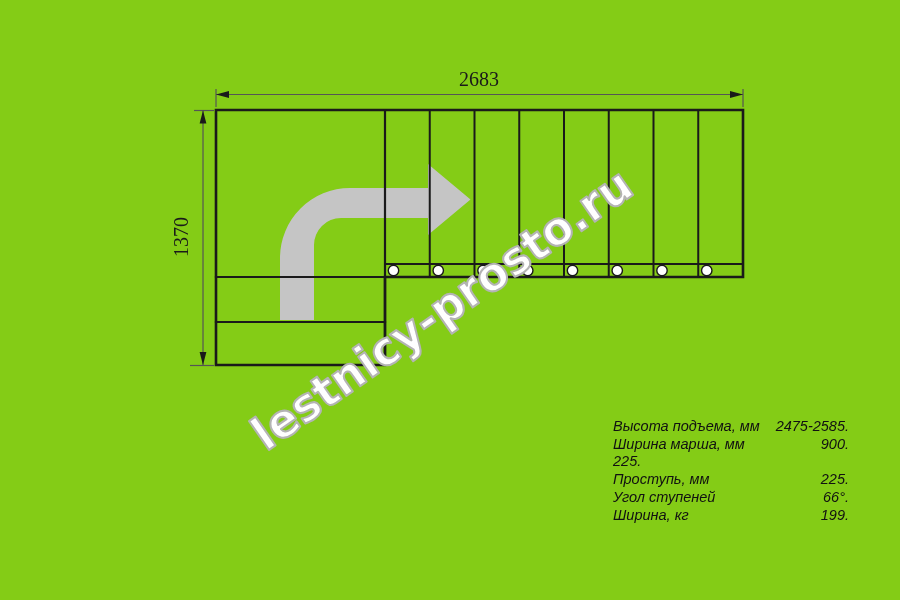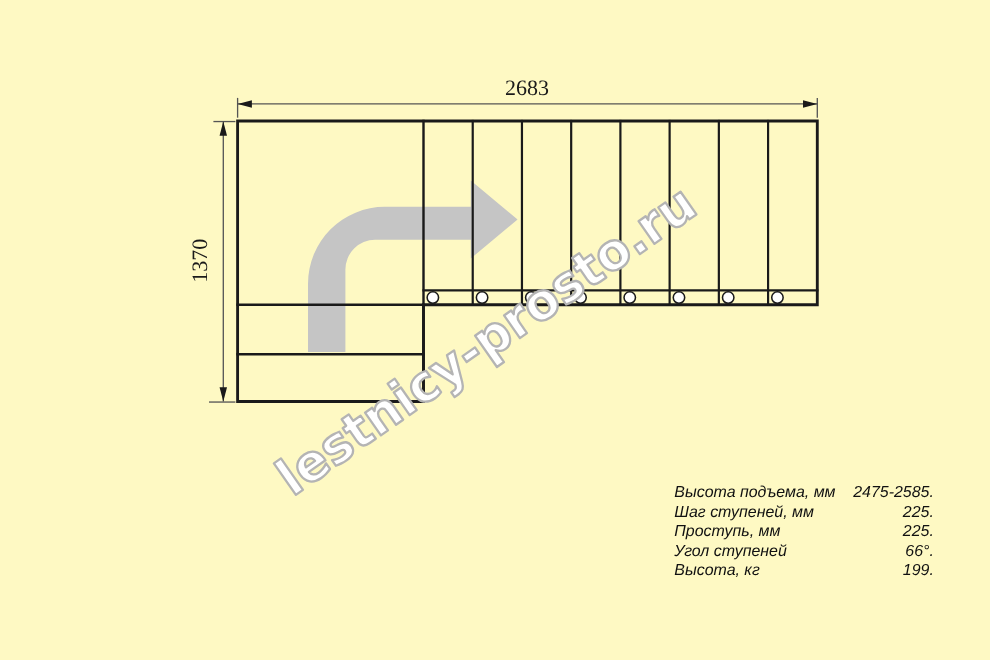--- a/index.html
+++ b/index.html
@@ -1,31 +1,31 @@
 <!DOCTYPE html>
 <html><head>
 <meta charset="utf-8">
 <style>
   html,body{margin:0;padding:0;background:#ffffff;}
   .stage{
-    position:relative;width:900px;height:600px;background:#fef9c3;
+    position:relative;width:900px;height:600px;background:#84cc16;
     font-family:"Liberation Sans",sans-serif;overflow:hidden;
   }
   .stage svg{position:absolute;left:0;top:0;}
   .dim-text{
     font-family:"Liberation Serif","DejaVu Serif",serif;
     font-size:20px;fill:#1a1a1a;
   }
   .watermark-text{
     font-family:"DejaVu Sans",sans-serif;
     font-weight:bold;
     fill:#ffffff;stroke:#b4b4b4;stroke-width:2.1;stroke-linejoin:round;
   }
   .specs{
-    position:absolute;left:613px;top:440px;width:236px;
+    position:absolute;left:613px;top:418px;width:236px;
     font-style:italic;font-size:14.5px;line-height:17.7px;color:#111111;
   }
   .specs .row{display:flex;justify-content:space-between;}
   .specs .label{white-space:nowrap;}
   .specs .value{text-align:left;white-space:nowrap;}
 </style>
 </head>
 <body>
 
 <div class="stage">
@@ -96,30 +96,33 @@
 
     <text class="watermark-text" font-size="46" transform="translate(266,452) rotate(-35)" textLength="452" lengthAdjust="spacingAndGlyphs">lestnicy-prosto.ru</text>
   </svg>
 
   <div class="specs">
     <div class="row">
       <span class="label">Высота подъема, мм</span>
       <span class="value">2475-2585.</span>
     </div>
     <div class="row">
-      <span class="label">Шаг ступеней, мм</span>
+      <span class="label">Ширина марша, мм</span>
+      <span class="value">900.</span>
+    </div>
+    <div class="row">
       <span class="value">225.</span>
     </div>
     <div class="row">
       <span class="label">Проступь, мм</span>
       <span class="value">225.</span>
     </div>
     <div class="row">
       <span class="label">Угол ступеней</span>
       <span class="value">66°.</span>
     </div>
     <div class="row">
-      <span class="label">Высота, кг</span>
+      <span class="label">Ширина, кг</span>
       <span class="value">199.</span>
     </div>
   </div>
 
 </div>
 
 </body></html>

